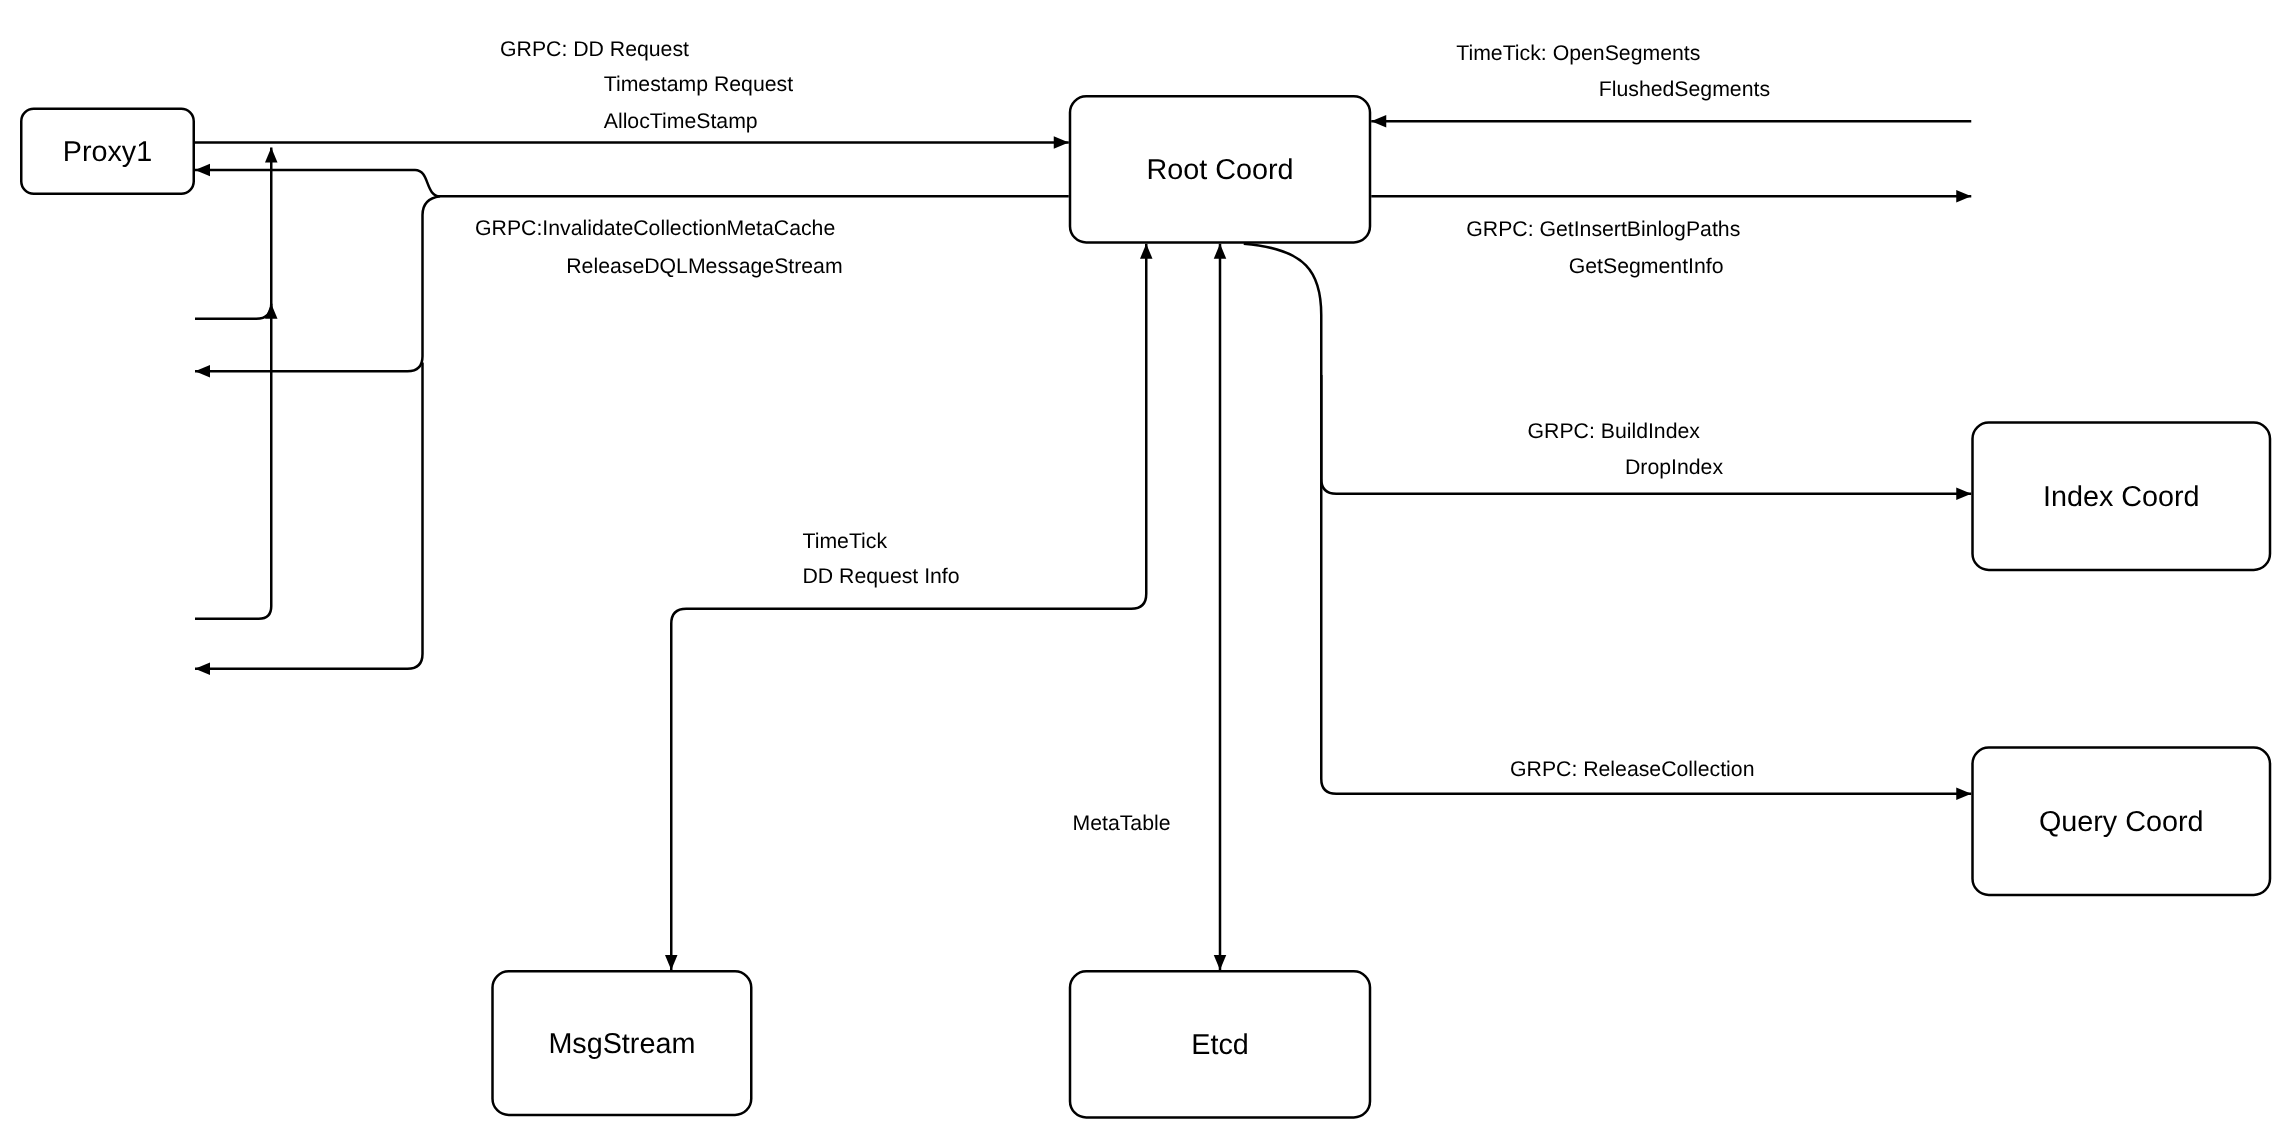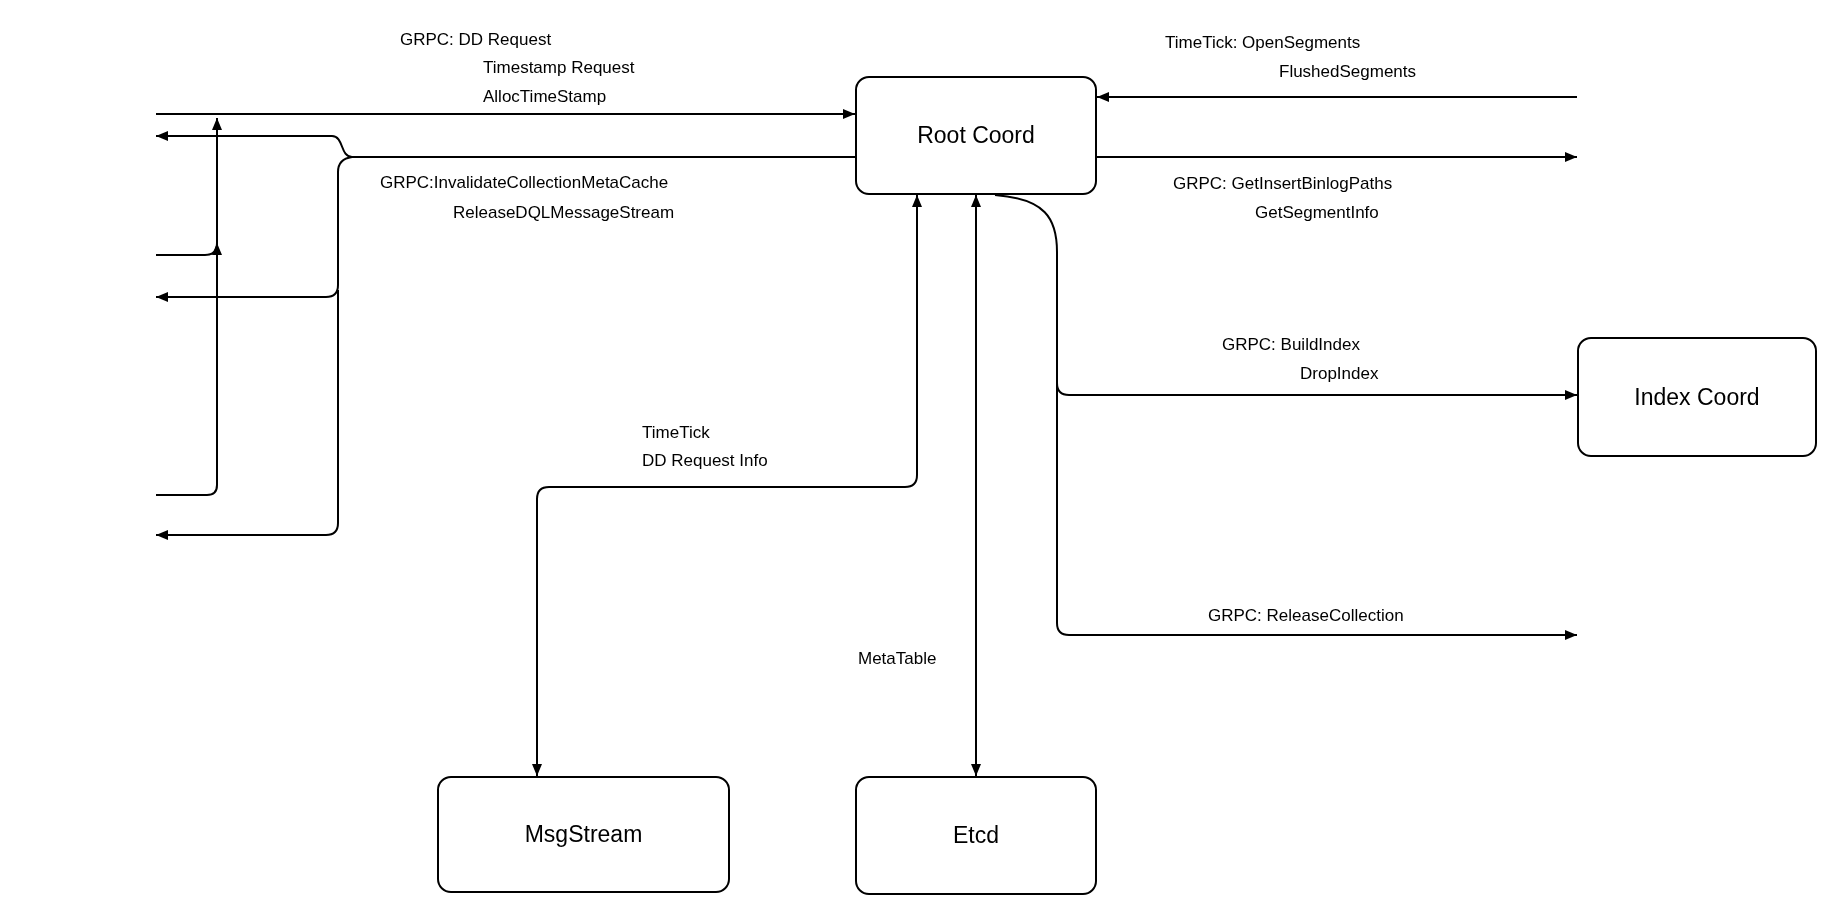--- a/index.html
+++ b/index.html
@@ -63,27 +63,33 @@
       <path d="M 338 290 V 523 Q 338 535 326 535 H 156" marker-end="url(#arrow)"></path>
       <path d="M 1577 97 H 1097" marker-end="url(#arrow)"></path>
       <path d="M 1097 157 H 1577" marker-end="url(#arrow)"></path>
       <path d="M 995 195 C 1045 199 1057 218 1057 252 V 383 Q 1057 395 1069 395 H 1577" marker-end="url(#arrow)"></path>
       <path d="M 1057 300 V 623 Q 1057 635 1069 635 H 1577" marker-end="url(#arrow)"></path>
       <path d="M 917 195 V 475 Q 917 487 905 487 H 549 Q 537 487 537 499 V 776" marker-start="url(#arrow)" marker-end="url(#arrow)"></path>
       <path d="M 976 195 V 776" marker-start="url(#arrow)" marker-end="url(#arrow)"></path>
     </g>
   </svg>
 
+  <div class="node small" style="left:16px;top:86px;width:140px;height:70px">
+    <span>Proxy1</span>
+  </div>
   <div class="node" style="left:855px;top:76px;width:242px;height:119px">
     <span>Root Coord</span>
   </div>
   <div class="node" style="left:1577px;top:337px;width:240px;height:120px">
     <span>Index Coord</span>
   </div>
-  <div class="node" style="left:437px;top:776px;width:293px;height:117px">
+  <div class="node" style="left:1577px;top:597px;width:240px;height:120px">
+    <span>Query Coord</span>
+  </div>
+  <div class="node" style="left:393px;top:776px;width:209px;height:117px">
     <span>MsgStream</span>
   </div>
   <div class="node" style="left:855px;top:776px;width:242px;height:119px">
     <span>Etcd</span>
   </div>
 
   <div class="elabel" style="left:400px;top:26px">GRPC: DD Request</div>
   <div class="elabel" style="left:483px;top:54px">Timestamp Request</div>
   <div class="elabel" style="left:483px;top:83px">AllocTimeStamp</div>
 

